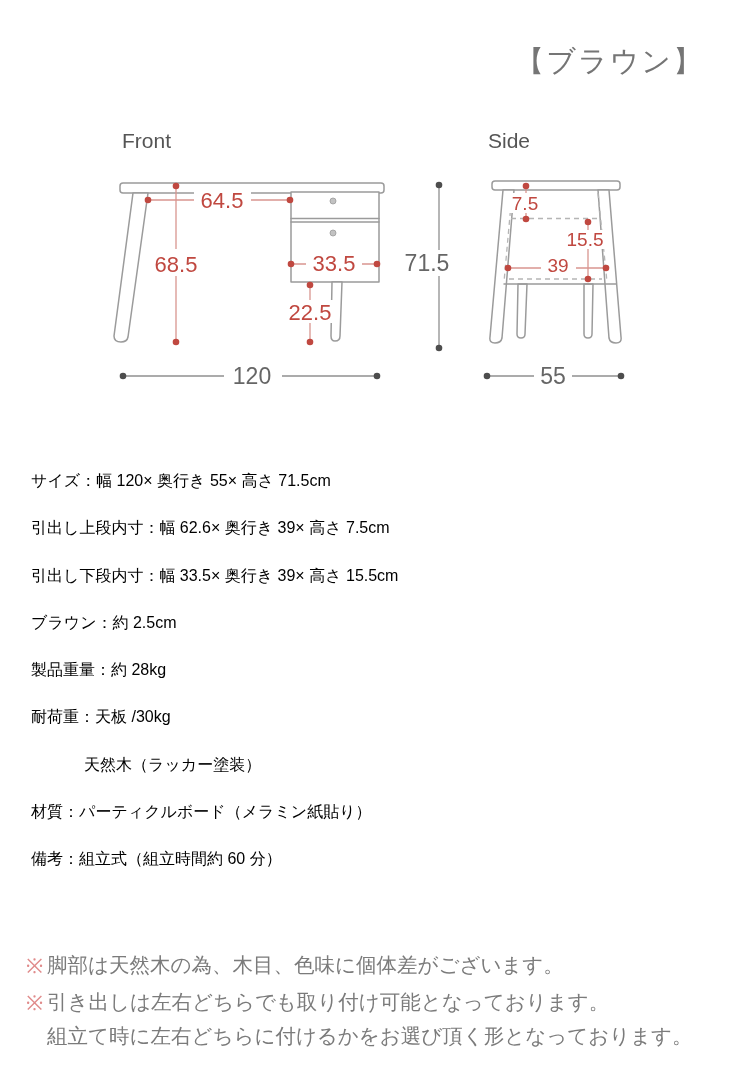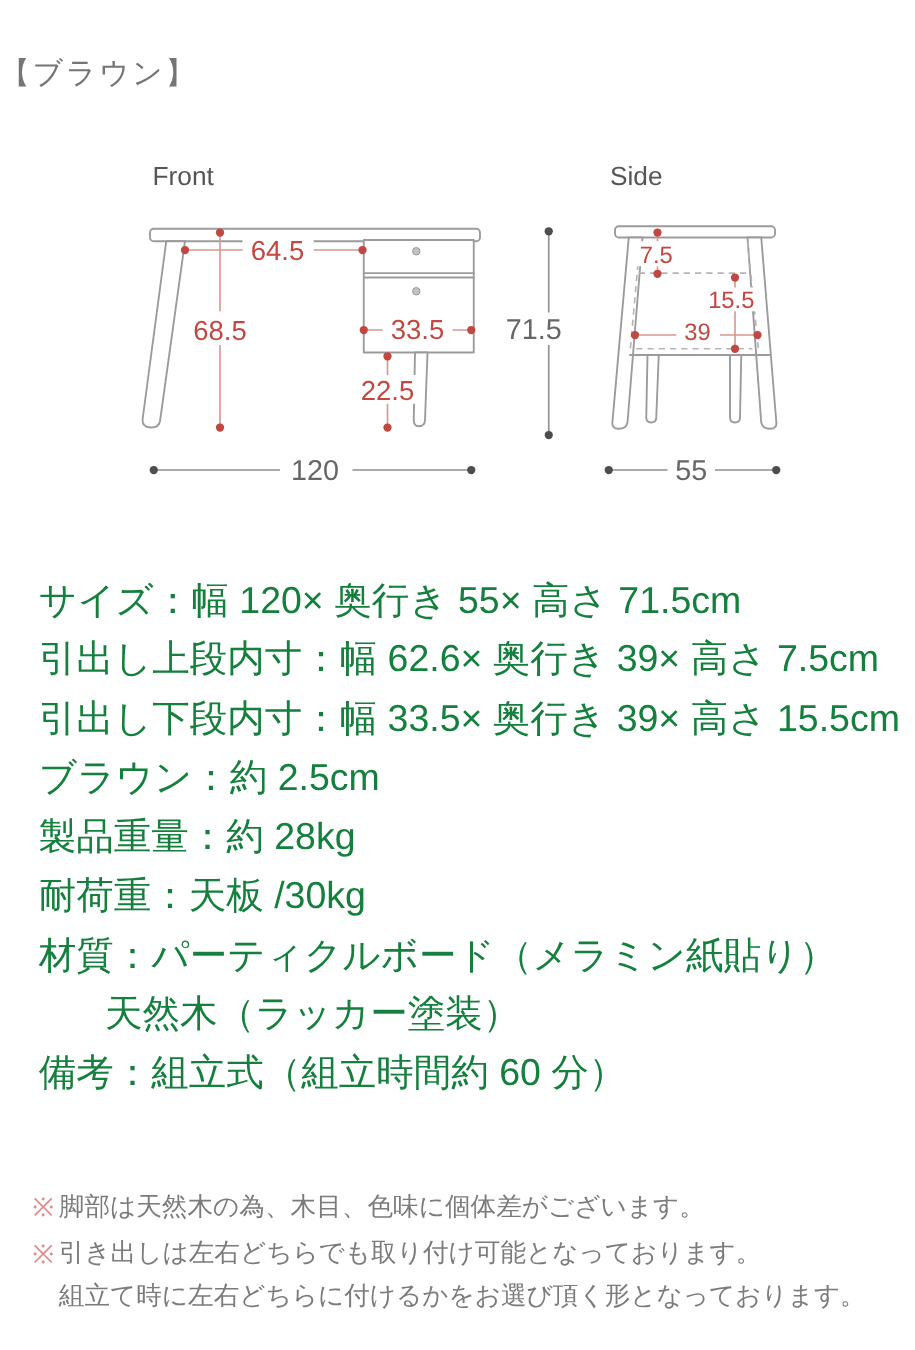--- a/index.html
+++ b/index.html
@@ -1,40 +1,40 @@
 <!DOCTYPE html>
 <html><head>
 <meta charset="utf-8">
 <style>
   html,body{margin:0;padding:0;}
   body{
     width:732px;height:1080px;position:relative;background:#ffffff;
     font-family:"Liberation Sans",sans-serif;overflow:hidden;
   }
   .page-title{
-    position:absolute;top:42px;left:0;width:704px;text-align:left;
-    font-size:24px;color:#757575;letter-spacing:2px;
+    position:absolute;top:42px;left:0;width:704px;text-align:right;
+    font-size:29px;color:#757575;letter-spacing:2px;
   }
   #diagram-svg{position:absolute;top:0;left:0;}
   .view-label{fill:#555555;font-size:21px;}
   .ol{fill:#ffffff;stroke:#9b9b9b;stroke-width:1.5;stroke-linejoin:round;}
   .oln{fill:none;stroke:#9b9b9b;stroke-width:1.5;stroke-linecap:round;}
   .dash{fill:none;stroke:#b5b5b5;stroke-width:1.3;stroke-dasharray:5 4;}
   .knob{fill:#c2c2c2;stroke:#9b9b9b;stroke-width:0.8;}
   .dimr{stroke:#d8958f;stroke-width:1.3;}
   .dotr{fill:#c04840;}
   .lblr{fill:#c04840;font-size:22px;text-anchor:middle;}
   .lblr-s{fill:#c04840;font-size:19px;text-anchor:middle;}
   .dimg{stroke:#8f8f8f;stroke-width:1.3;}
   .dotg{fill:#4d4d4d;}
   .lblg{fill:#666666;font-size:23px;text-anchor:middle;}
   .gap{fill:#ffffff;}
   .specs{
     position:absolute;top:457px;left:31px;width:690px;
-    font-size:30px;line-height:47.3px;color:#15803d;
+    font-size:16px;line-height:47.3px;color:#000000;
   }
   .spec-line{white-space:nowrap;}
   .spec-line.indent{padding-left:53px;}
   .notes{position:absolute;left:26px;width:700px;color:#7b7b7b;font-size:20.5px;}
   .note-row{position:absolute;left:0;display:flex;white-space:nowrap;}
   .note-marker{color:#e08b8b;width:21px;flex:0 0 21px;}
   .note-marker.hidden{visibility:hidden;}
   .n1{top:951px;} .n2{top:988px;} .n3{top:1022px;text-align:center;}
 </style>
 </head>
@@ -161,22 +161,22 @@
   </g>
 </svg>
 
 <div class="specs">
   <div class="spec-line">サイズ：幅 120× 奥行き 55× 高さ 71.5cm</div>
   <div class="spec-line">引出し上段内寸：幅 62.6× 奥行き 39× 高さ 7.5cm</div>
   <div class="spec-line">引出し下段内寸：幅 33.5× 奥行き 39× 高さ 15.5cm</div>
   <div class="spec-line">ブラウン：約 2.5cm</div>
   <div class="spec-line">製品重量：約 28kg</div>
   <div class="spec-line">耐荷重：天板 /30kg</div>
+  <div class="spec-line indent">天然木（ラッカー塗装）</div>
   <div class="spec-line">材質：パーティクルボード（メラミン紙貼り）</div>
-  <div class="spec-line indent">天然木（ラッカー塗装）</div>
   <div class="spec-line">備考：組立式（組立時間約 60 分）</div>
 </div>
 
 <div class="notes">
   <div class="note-row n1">
     <span class="note-marker">※</span>
     <span>脚部は天然木の為、木目、色味に個体差がございます。</span>
   </div>
   <div class="note-row n2">
     <span class="note-marker">※</span>

